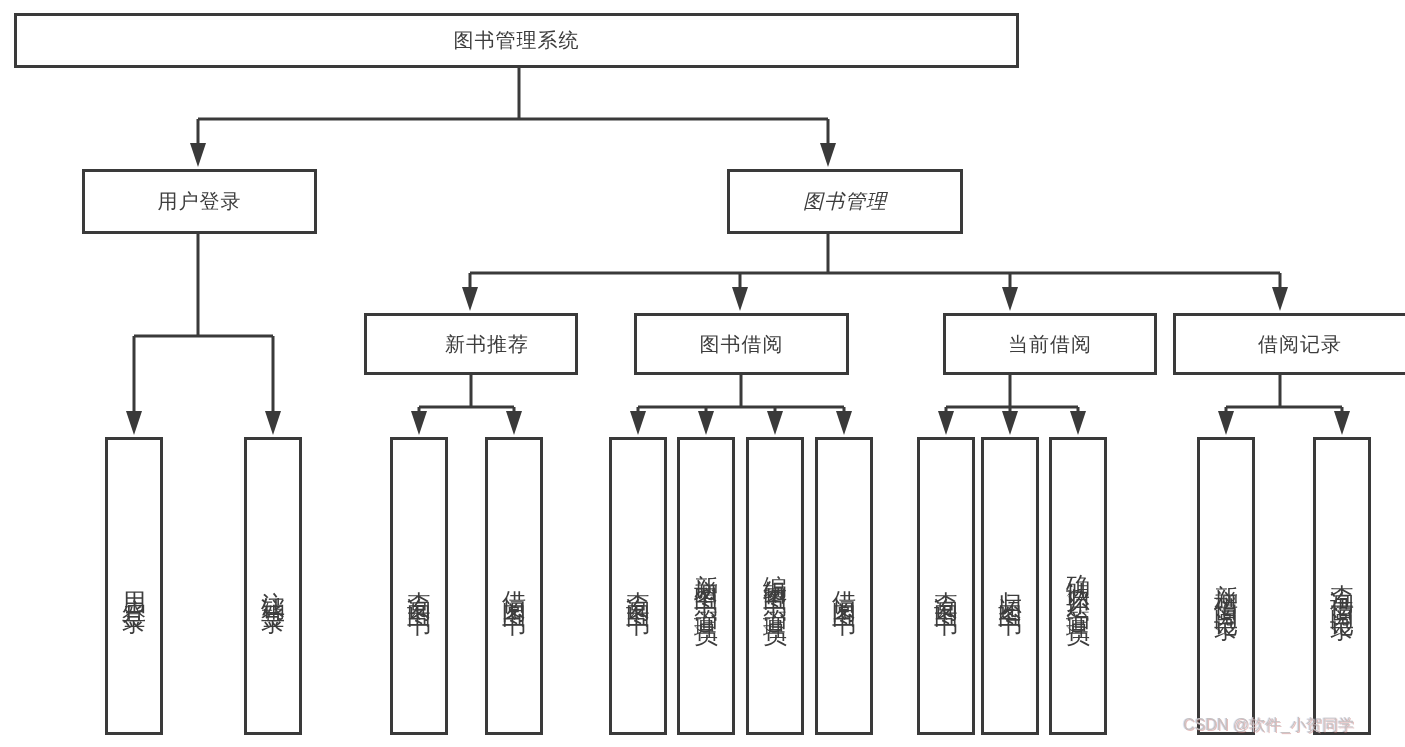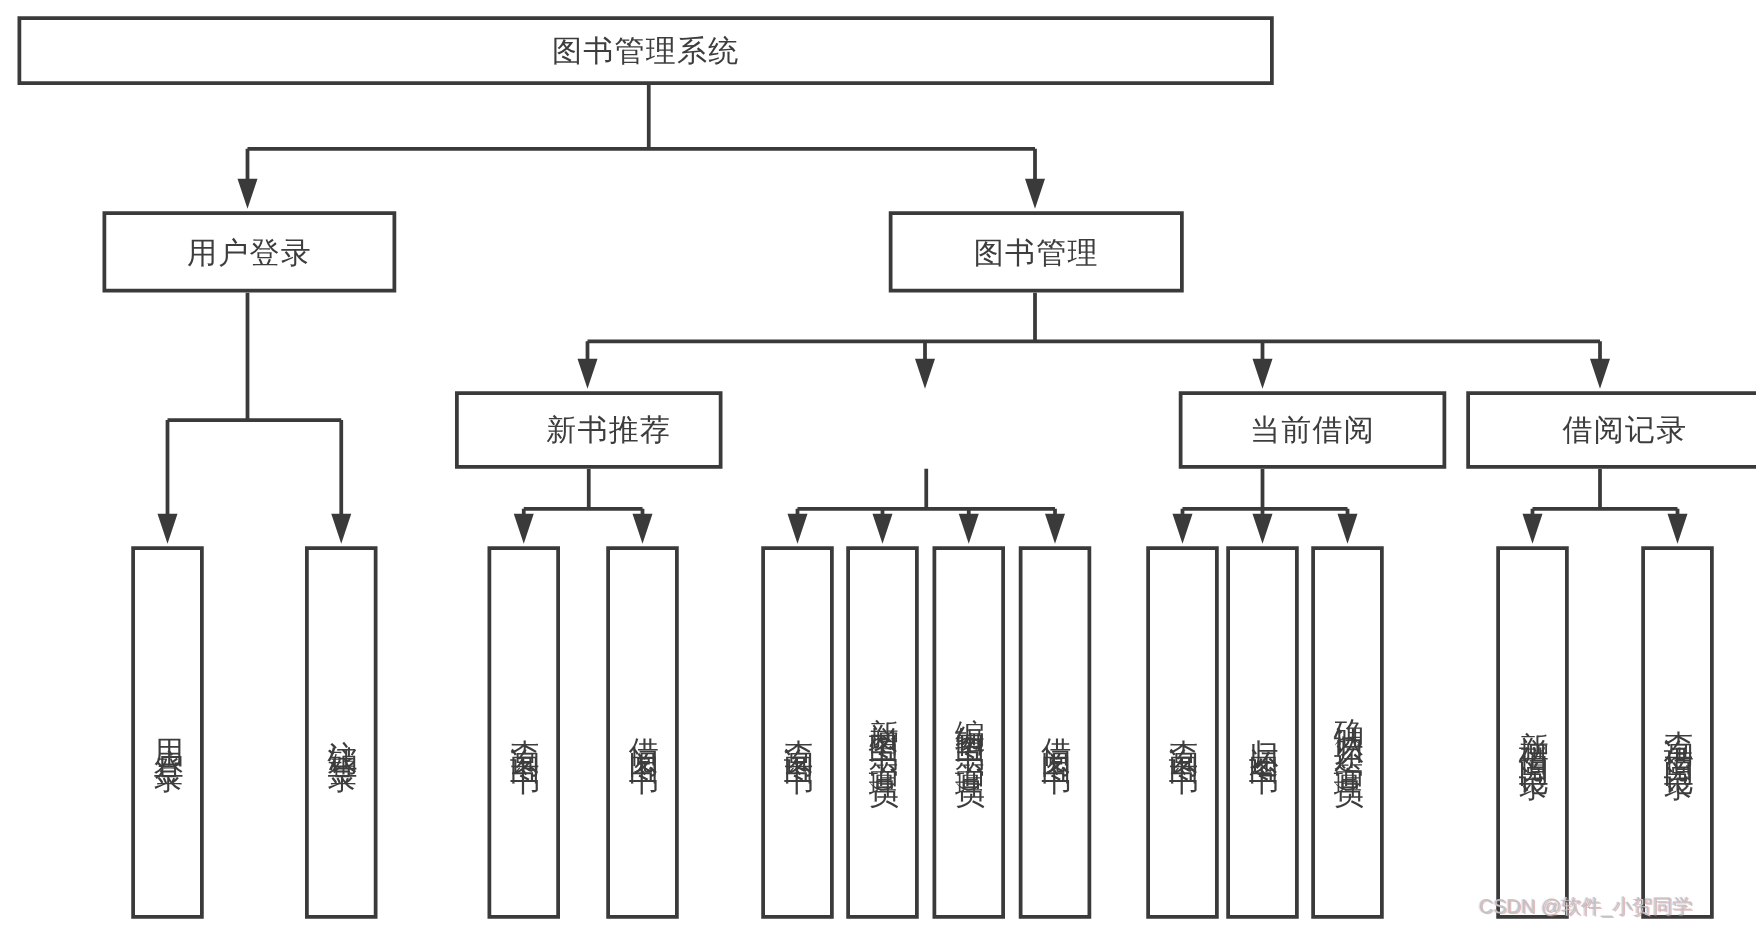--- a/index.html
+++ b/index.html
@@ -26,21 +26,21 @@
     position: absolute;
     background: #ffffff;
     border: 3px solid #3a3a3a;
     box-sizing: border-box;
     display: flex;
     align-items: center;
     justify-content: center;
     text-align: center;
   }
   .hbox {
-    font-size: 24px;
+    font-size: 20px;
     letter-spacing: 1px;
     white-space: nowrap;
   }
   .vbox {
     width: 58px;
     height: 298px;
     top: 437px;
     writing-mode: vertical-rl;
     text-orientation: mixed;
     font-size: 24px;
@@ -105,23 +105,24 @@
       <path d="M1070 411 L1086 411 L1078 435 Z"></path>
 
       <path d="M1218 411 L1234 411 L1226 435 Z"></path>
       <path d="M1334 411 L1350 411 L1342 435 Z"></path>
     </g>
   </svg>
 
   <div class="node hbox" style="left:14px; top:13px; width:1005px; height:55px;">图书管理系统</div>
 
   <div class="node hbox" style="left:82px; top:169px; width:235px; height:65px;">用户登录</div>
-  <div class="node hbox" style="left:711px; top:169px; width:236px; height:65px;">图书管理</div>
+  <div class="node hbox" style="left:727px; top:169px; width:236px; height:65px;font-style:italic;">图书管理</div>
 
   <div class="node hbox" style="left:364px; top:313px; width:214px; height:62px;padding-left:32px;">新书推荐</div>
+  <div class="node hbox" style="left:634px; top:313px; width:215px; height:62px;">图书借阅</div>
   <div class="node hbox" style="left:943px; top:313px; width:214px; height:62px;">当前借阅</div>
   <div class="node hbox" style="left:1173px; top:313px; width:254px; height:62px;">借阅记录</div>
 
   <div class="node vbox" style="left:105px;">用户登录</div>
   <div class="node vbox" style="left:244px;">注销登录</div>
 
   <div class="node vbox" style="left:390px;">查询图书</div>
   <div class="node vbox" style="left:485px;">借阅图书</div>
 
   <div class="node vbox" style="left:609px;">查询图书</div>

